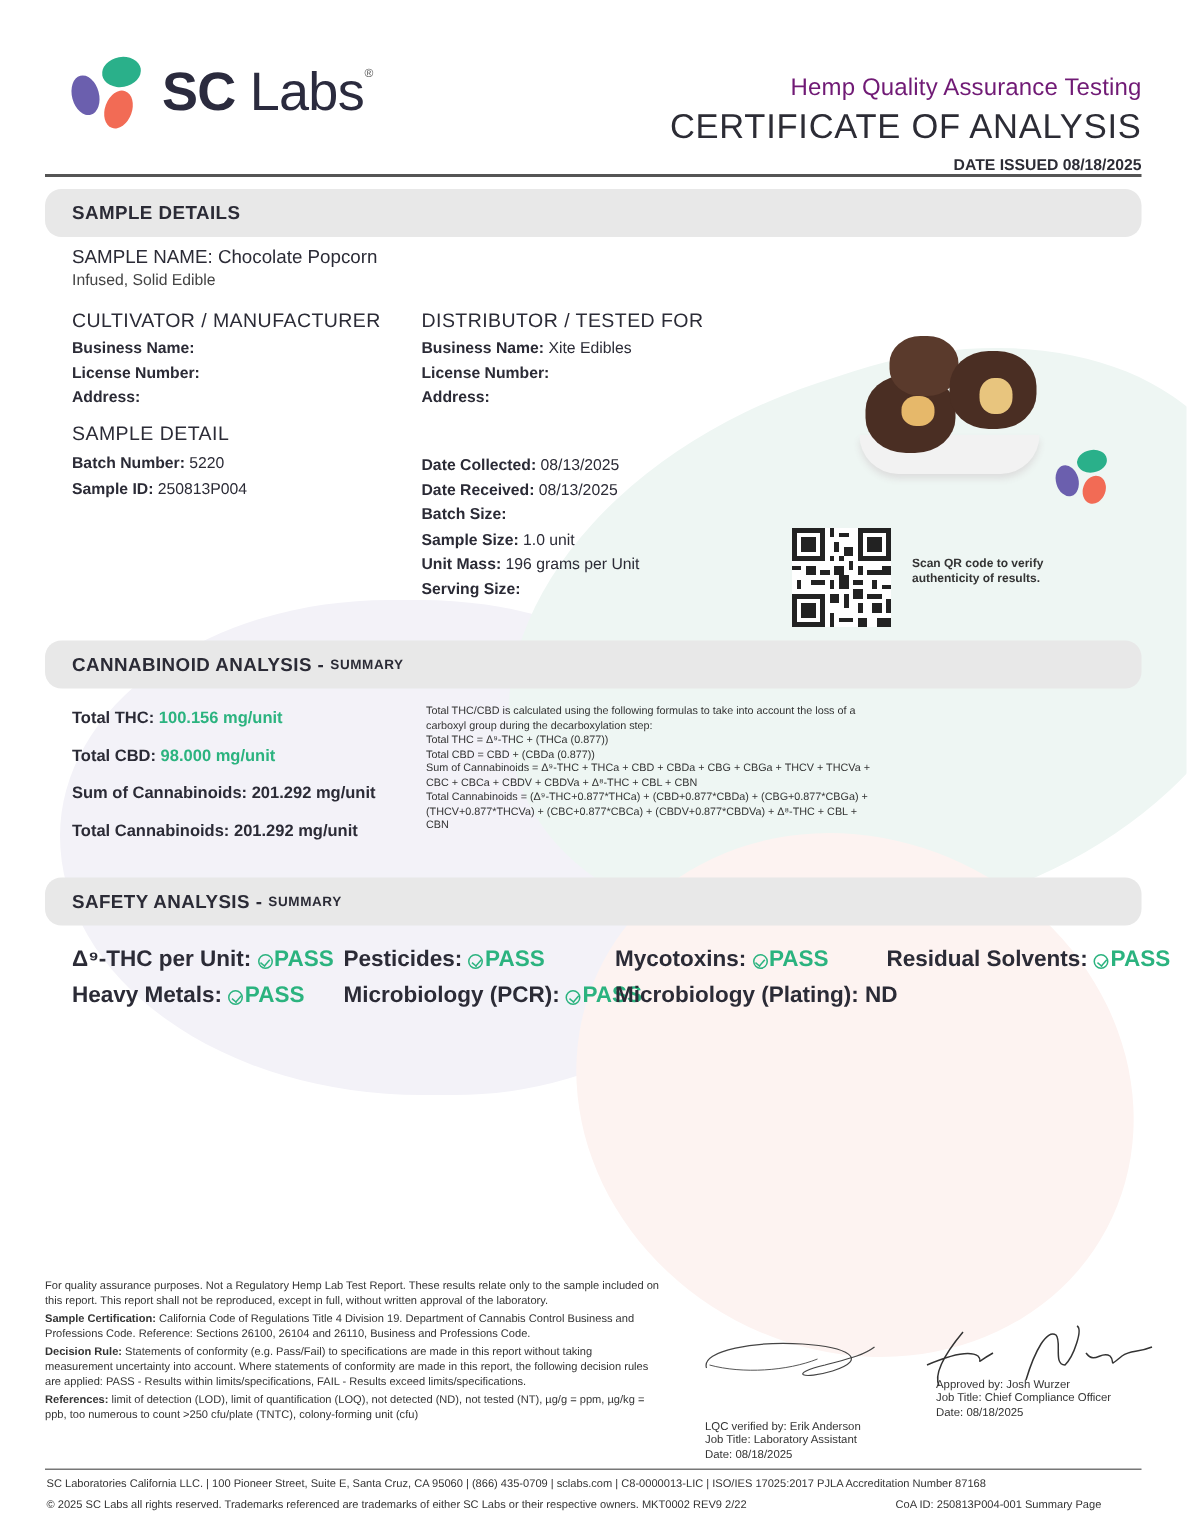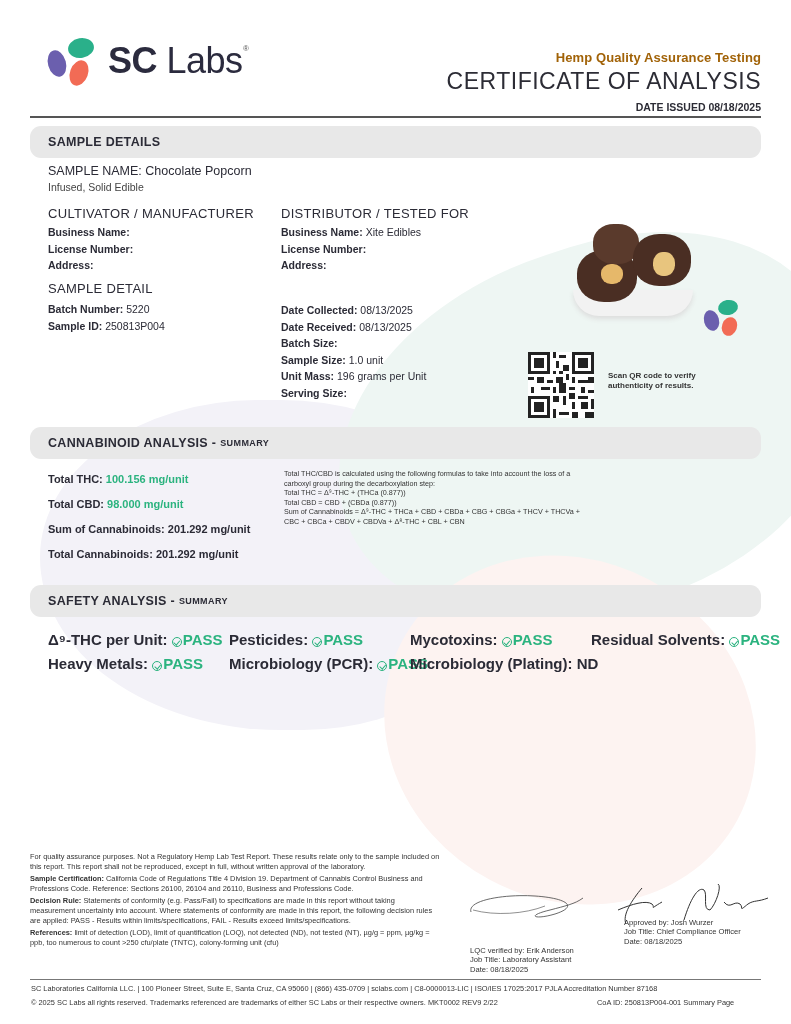--- a/index.html
+++ b/index.html
@@ -15,21 +15,21 @@
   .logo { left:46px; top:34px; width:220px; height:56px; }
   .logo-blob { position:absolute; border-radius:50%; }
   .lb-green { left:22px; top:4px; width:26px; height:20px; background:#2ab08a; transform:rotate(-10deg); }
   .lb-purple { left:2px; top:16px; width:18px; height:27px; background:#6b5fae; transform:rotate(-15deg); }
   .lb-red { left:24px; top:26px; width:18px; height:26px; background:#f26b55; transform:rotate(20deg); }
   .logo-text { position:absolute; left:62px; top:6px; font-size:36px; color:#2b2b3e; letter-spacing:-0.5px; }
   .logo-text b { font-weight:bold; }
   .logo-reg { position:absolute; left:197px; top:10px; font-size:8px; color:#555; }
 
   .hdr-right { right:30px; top:50px; text-align:right; }
-  .hdr-sub { font-size:13px; color:#a16207; font-weight:bold; letter-spacing:0.1px; }
+  .hdr-sub { font-size:16px; color:#701a75; font-weight:normal; letter-spacing:0.1px; }
   .hdr-title { font-size:23px; color:#2c2c35; letter-spacing:0.5px; margin-top:3px; }
   .hdr-date { font-size:10.5px; font-weight:bold; margin-top:6px; color:#2c2c35; }
   .hdr-rule { left:30px; top:116px; width:731px; height:1.5px; background:#555; }
 
   
   .bar { left:30px; width:731px; height:32px; background:#e8e8e8; display:flex; align-items:center;border-radius:11px; }
   .bar span.t { margin-left:18px; font-size:12.5px; font-weight:bold; color:#2b2b36; letter-spacing:0.3px; }
   .bar span.s { font-size:9px; font-weight:bold; margin-left:4px; letter-spacing:0.4px; }
 
   .sec-head { font-size:13px; color:#2b2b36; letter-spacing:0.3px; }
@@ -196,20 +196,21 @@
   <div class="item"><span class="lbl">Total CBD:</span> <span class="green">98.000 mg/unit</span></div>
   <div class="item lbl"><span>Sum of Cannabinoids:</span> <span>201.292 mg/unit</span></div>
   <div class="item lbl"><span>Total Cannabinoids:</span> <span>201.292 mg/unit</span></div>
 </div>
 
 <div class="layer formula">
   <div>Total THC/CBD is calculated using the following formulas to take into account the loss of a carboxyl group during the decarboxylation step:</div>
   <div>Total THC = Δ⁹-THC + (THCa (0.877))</div>
   <div>Total CBD = CBD + (CBDa (0.877))</div>
   <div>Sum of Cannabinoids = Δ⁹-THC + THCa + CBD + CBDa + CBG + CBGa + THCV + THCVa + CBC + CBCa + CBDV + CBDVa + Δ⁸-THC + CBL + CBN</div>
+  <div>Total Cannabinoids = (Δ⁹-THC+0.877*THCa) + (CBD+0.877*CBDa) + (CBG+0.877*CBGa) + (THCV+0.877*THCVa) + (CBC+0.877*CBCa) + (CBDV+0.877*CBDVa) + Δ⁸-THC + CBL + CBN</div>
 </div>
 
 <div class="layer bar" style="top:585px;">
   <span class="t">SAFETY ANALYSIS -</span>
   <span class="s">SUMMARY</span>
 </div>
 
 <div class="layer safety" style="left:48px;top:631px;">
   <span class="lbl">Δ⁹-THC per Unit:</span> <span class="chk"></span><span class="pass">PASS</span>
 </div>

